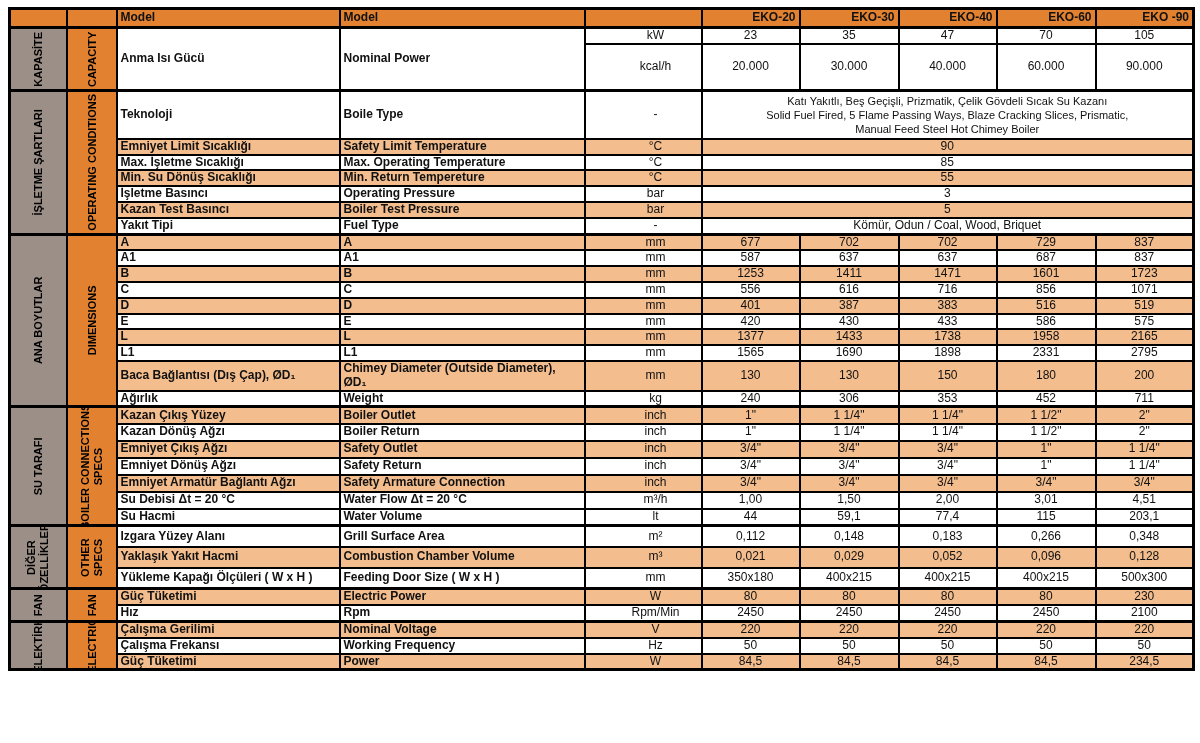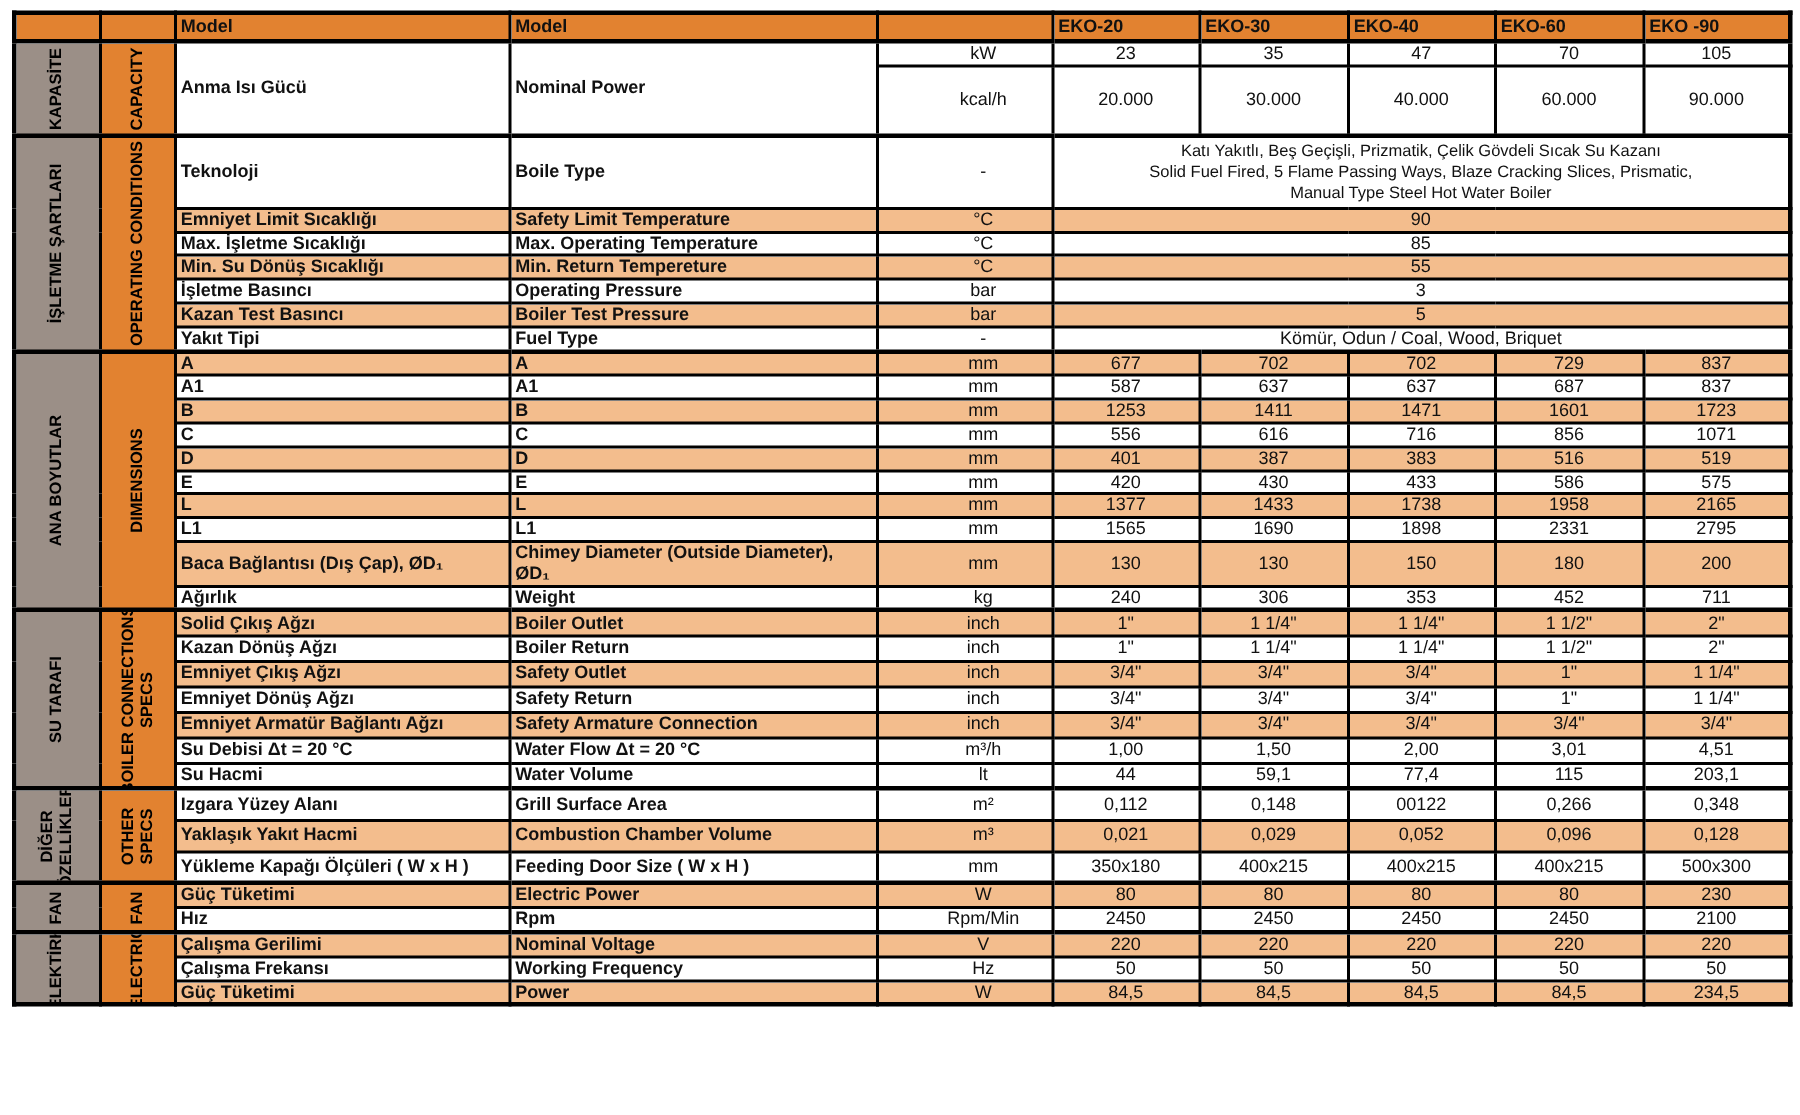--- a/index.html
+++ b/index.html
@@ -1,21 +1,21 @@
 <!DOCTYPE html>
 <html><head>
 <meta charset="utf-8">
 <style>
   html,body{margin:0;padding:0;background:#ffffff;width:1200px;height:743px;overflow:hidden;}
   body{font-family:"Liberation Sans", sans-serif;color:#111;}
   table.spec{border-collapse:collapse;table-layout:fixed;width:1185px;margin:7px 0 0 8px;border:3px solid #000;}
   td{border:2px solid #000;padding:0 3px;font-size:12px;line-height:1.15;background:#fff;overflow:hidden;}
   tr.shade td{background:#F3BD8D;}
   tr.head td{background:#E28230;font-weight:bold;text-align:left;height:16px;}
-  tr.head td.mcol{text-align:left;}
+  tr.head td.mcol{text-align:right;}
   td.side{vertical-align:middle;text-align:center;padding:0;}
   td.side.g{background:#9B8F87;}
   td.side.o{background:#E28230;}
   .vwrap{display:flex;justify-content:center;align-items:center;}
   .vt{flex:none;transform:rotate(-90deg);font-weight:bold;font-size:11px;text-align:center;line-height:1.15;white-space:normal;color:#000;}
   .w64{width:64px;}
   .w150{width:150px;}
   .w170{width:170px;}
   .w134{width:134px;}
   .w70{width:70px;}
@@ -111,21 +111,21 @@
           <div class="vwrap">
             <span class="vt w150">OPERATING CONDITIONS</span>
           </div>
         </td>
       <td class="lab">Teknoloji</td>
       <td class="lab">Boile Type</td>
       <td class="unit">-</td>
       <td class="merged tek" colspan="5">
         <div>Katı Yakıtlı, Beş Geçişli, Prizmatik, Çelik Gövdeli Sıcak Su Kazanı</div>
         <div>Solid Fuel Fired, 5 Flame Passing Ways, Blaze Cracking Slices, Prismatic,</div>
-        <div>Manual Type Steel Hot Water Boiler</div>
+        <div>Manual Feed Steel Hot Chimey Boiler</div>
       </td>
     </tr>
     <tr class="r-std shade">
       <td class="lab">Emniyet Limit Sıcaklığı</td>
       <td class="lab">Safety Limit Temperature</td>
       <td class="unit">°C</td>
       <td class="merged" colspan="5">90</td>
     </tr>
     <tr class="r-std">
       <td class="lab">Max. İşletme Sıcaklığı</td>
@@ -277,21 +277,21 @@
       <td class="side g" rowspan="7">
           <div class="vwrap">
             <span class="vt w134">SU TARAFI</span>
           </div>
         </td>
       <td class="side o" rowspan="7">
           <div class="vwrap">
             <span class="vt w134">BOILER CONNECTIONS SPECS</span>
           </div>
         </td>
-      <td class="lab">Solid Çıkış Ağzı</td>
+      <td class="lab">Kazan Çıkış Yüzey</td>
       <td class="lab">Boiler Outlet</td>
       <td class="unit">inch</td>
       <td class="val">1"</td>
       <td class="val">1 1/4"</td>
       <td class="val">1 1/4"</td>
       <td class="val">1 1/2"</td>
       <td class="val">2"</td>
     </tr>
     <tr class="r-su">
       <td class="lab">Kazan Dönüş Ağzı</td>
@@ -365,21 +365,21 @@
       <td class="side o" rowspan="3">
           <div class="vwrap">
             <span class="vt w70">OTHER SPECS</span>
           </div>
         </td>
       <td class="lab">Izgara Yüzey Alanı</td>
       <td class="lab">Grill Surface Area</td>
       <td class="unit">m²</td>
       <td class="val">0,112</td>
       <td class="val">0,148</td>
-      <td class="val">00122</td>
+      <td class="val">0,183</td>
       <td class="val">0,266</td>
       <td class="val">0,348</td>
     </tr>
     <tr class="r-dg shade">
       <td class="lab">Yaklaşık Yakıt Hacmi</td>
       <td class="lab">Combustion Chamber Volume</td>
       <td class="unit">m³</td>
       <td class="val">0,021</td>
       <td class="val">0,029</td>
       <td class="val">0,052</td>

